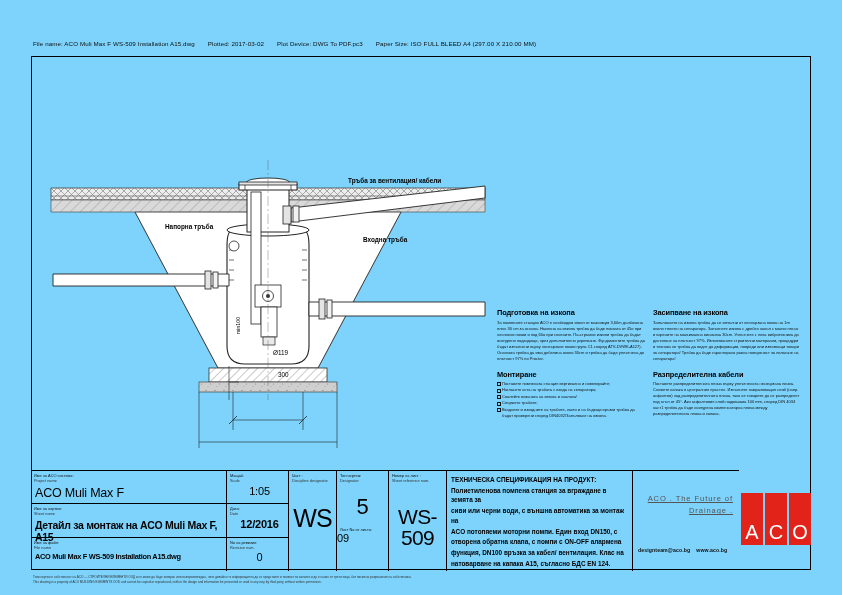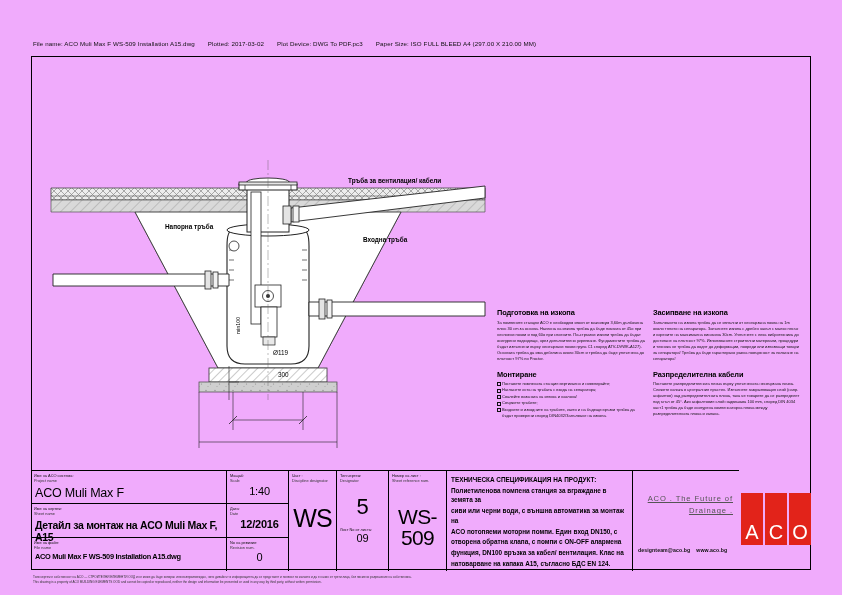--- a/index.html
+++ b/index.html
@@ -1,17 +1,17 @@
 <!DOCTYPE html>
 <html><head>
 <meta charset="utf-8">
 <style>
   html,body{margin:0;padding:0;background:#ffffff;}
   body{width:842px;height:595px;font-family:"Liberation Sans",sans-serif;color:#000;overflow:hidden;position:relative;}
-  #sheet{position:absolute;left:0;top:0;width:842px;height:595px;background:#f0abfc;}
+  #sheet{position:absolute;left:0;top:0;width:842px;height:595px;background:#7dd3fc;}
 
   
   .plotinfo{position:absolute;left:33px;top:40px;font-size:6.2px;letter-spacing:.1px;color:#111;white-space:nowrap;}
   .plotinfo span{margin-right:13px;}
 
   
   .frame{position:absolute;left:31px;top:56px;width:780px;height:514px;border:0.8px solid #000;box-sizing:border-box;}
 
   
   #drawing{position:absolute;left:33px;top:100px;width:470px;height:360px;}
@@ -34,21 +34,21 @@
   .cell{border-right:0.8px solid #000;box-sizing:border-box;position:relative;}
   .sub{font-size:3.9px;line-height:1.25;color:#111;padding:3px 0 0 3px;}
   .sub .en{color:#333;}
   .big{font-size:12.5px;padding:2px 0 0 4px;letter-spacing:-.2px;}
   .bigb{font-size:10.5px;font-weight:bold;padding:2px 0 0 4px;letter-spacing:-.3px;}
   .seg{border-bottom:0.8px solid #000;box-sizing:border-box;height:33.33px;position:relative;}
   .seg:last-child{border-bottom:none;}
   .ctr{text-align:center;}
   .vbig{font-size:25px;text-align:center;letter-spacing:-1px;line-height:1;}
   .vmid{font-size:22px;text-align:center;line-height:1;}
-  .vsm{font-size:11px;text-align:center;line-height:1;}
+  .vsm{font-size:11px;text-align:left;line-height:1;}
 
   .spec{font-size:6.4px;line-height:1.52;padding:4px 5px 0 4px;font-weight:bold;}
   .spec .t{display:block;margin-bottom:1px;}
 
   .brand{font-size:7.6px;color:#555;text-align:right;letter-spacing:.9px;line-height:1.6;text-decoration:underline;}
   .brandmail{font-size:5.2px;color:#111;font-weight:bold;letter-spacing:.1px;}
   .logo{display:flex;gap:2px;}
   .logo div{width:22px;height:52px;background:#e2231a;position:relative;}
   .logo span{position:absolute;left:0;right:0;bottom:3px;text-align:center;color:#fff;font-size:20px;line-height:1;font-family:"Liberation Sans",sans-serif;}
 
@@ -207,21 +207,21 @@
         </div>
         <div class="seg">
           <div class="sub"><span>Име на файл:</span><br><span class="en">File name</span></div>
           <div class="bigb" style="font-size:7.4px;">ACO Muli Max F WS-509 Installation A15.dwg</div>
         </div>
       </div>
 
       <div class="cell" style="width:62px;">
         <div class="seg">
           <div class="sub"><span>Мащаб:</span><br><span class="en">Scale</span></div>
-          <div class="big ctr" style="font-size:11px;padding-top:1px;">1:40</div>
+          <div class="big ctr" style="font-size:11px;padding-top:1px;">1:05</div>
         </div>
         <div class="seg">
           <div class="sub"><span>Дата:</span><br><span class="en">Date</span></div>
           <div class="big ctr" style="font-size:11px;padding-top:1px;font-weight:bold;">12/2016</div>
         </div>
         <div class="seg">
           <div class="sub"><span>No на ревизия:</span><br><span class="en">Revision num.</span></div>
           <div class="big ctr" style="font-size:11px;padding-top:1px;">0</div>
         </div>
       </div>

